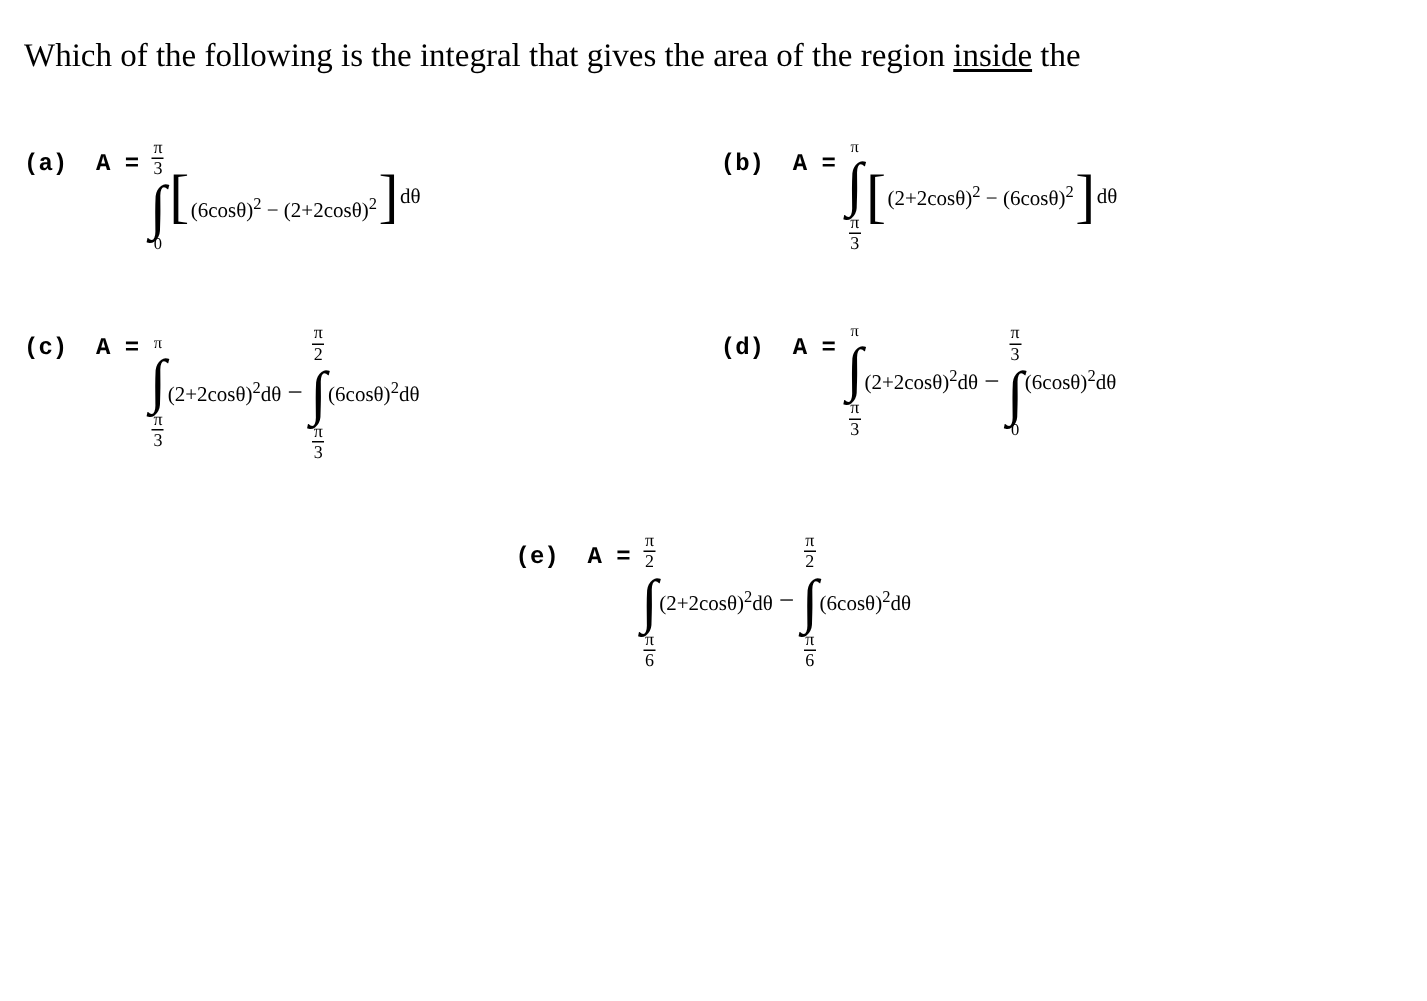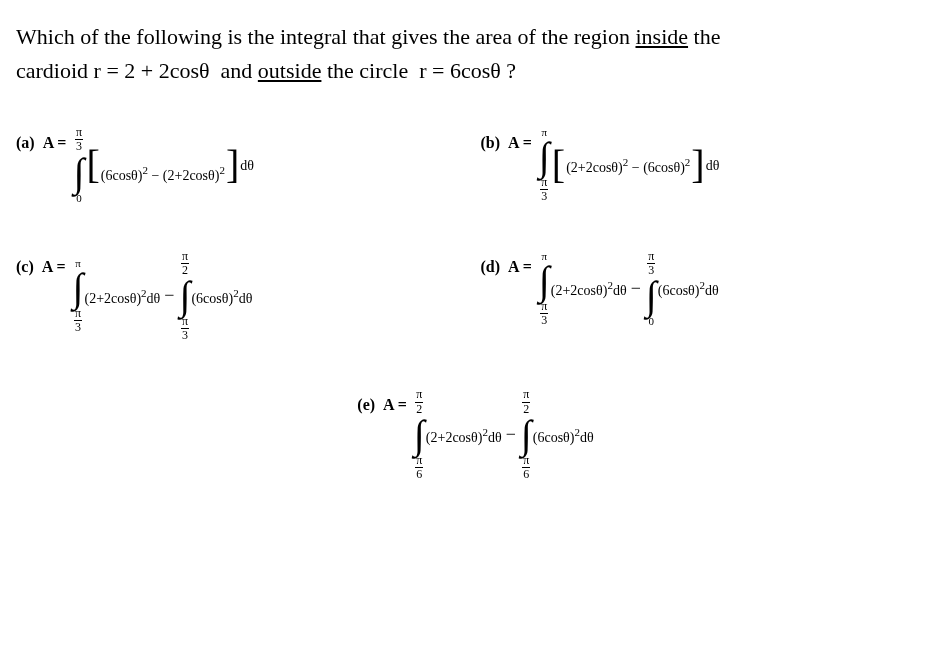--- a/index.html
+++ b/index.html
@@ -34,20 +34,21 @@
       flex-direction: row;
       align-items: flex-start;
       gap: 6px;
     }
 
     .option-label {
       font-weight: bold;
       font-size: 16px;
       white-space: nowrap;
       margin-top: 18px;
+      font-family: Liberation Mono, monospace;
     }
 
     .frac {
       display: inline-flex;
       flex-direction: column;
       align-items: center;
       vertical-align: middle;
       font-size: 12px;
       line-height: 1.1;
     }
@@ -65,21 +66,20 @@
       justify-content: center;
       align-items: flex-end;
     }
   </style>
 </head>
 <body>
 
 <div>
   <div class="question-text">
     <span>Which of the following is the integral that gives the area of the region <span class="underline">inside</span> the</span><br>
-    <span>cardioid r = 2 + 2cosθ &nbsp;and <span class="underline">outside</span> the circle &nbsp;r = 6cosθ ?</span>
   </div>
 
   <div class="options-grid">
 
     <div class="option">
       <div class="option-label">(a) &nbsp;A =</div>
       <div style="display:flex; flex-direction:row; align-items:center;">
 
         <div style="display:flex; flex-direction:row; align-items:center; margin-top:10px;">
 

